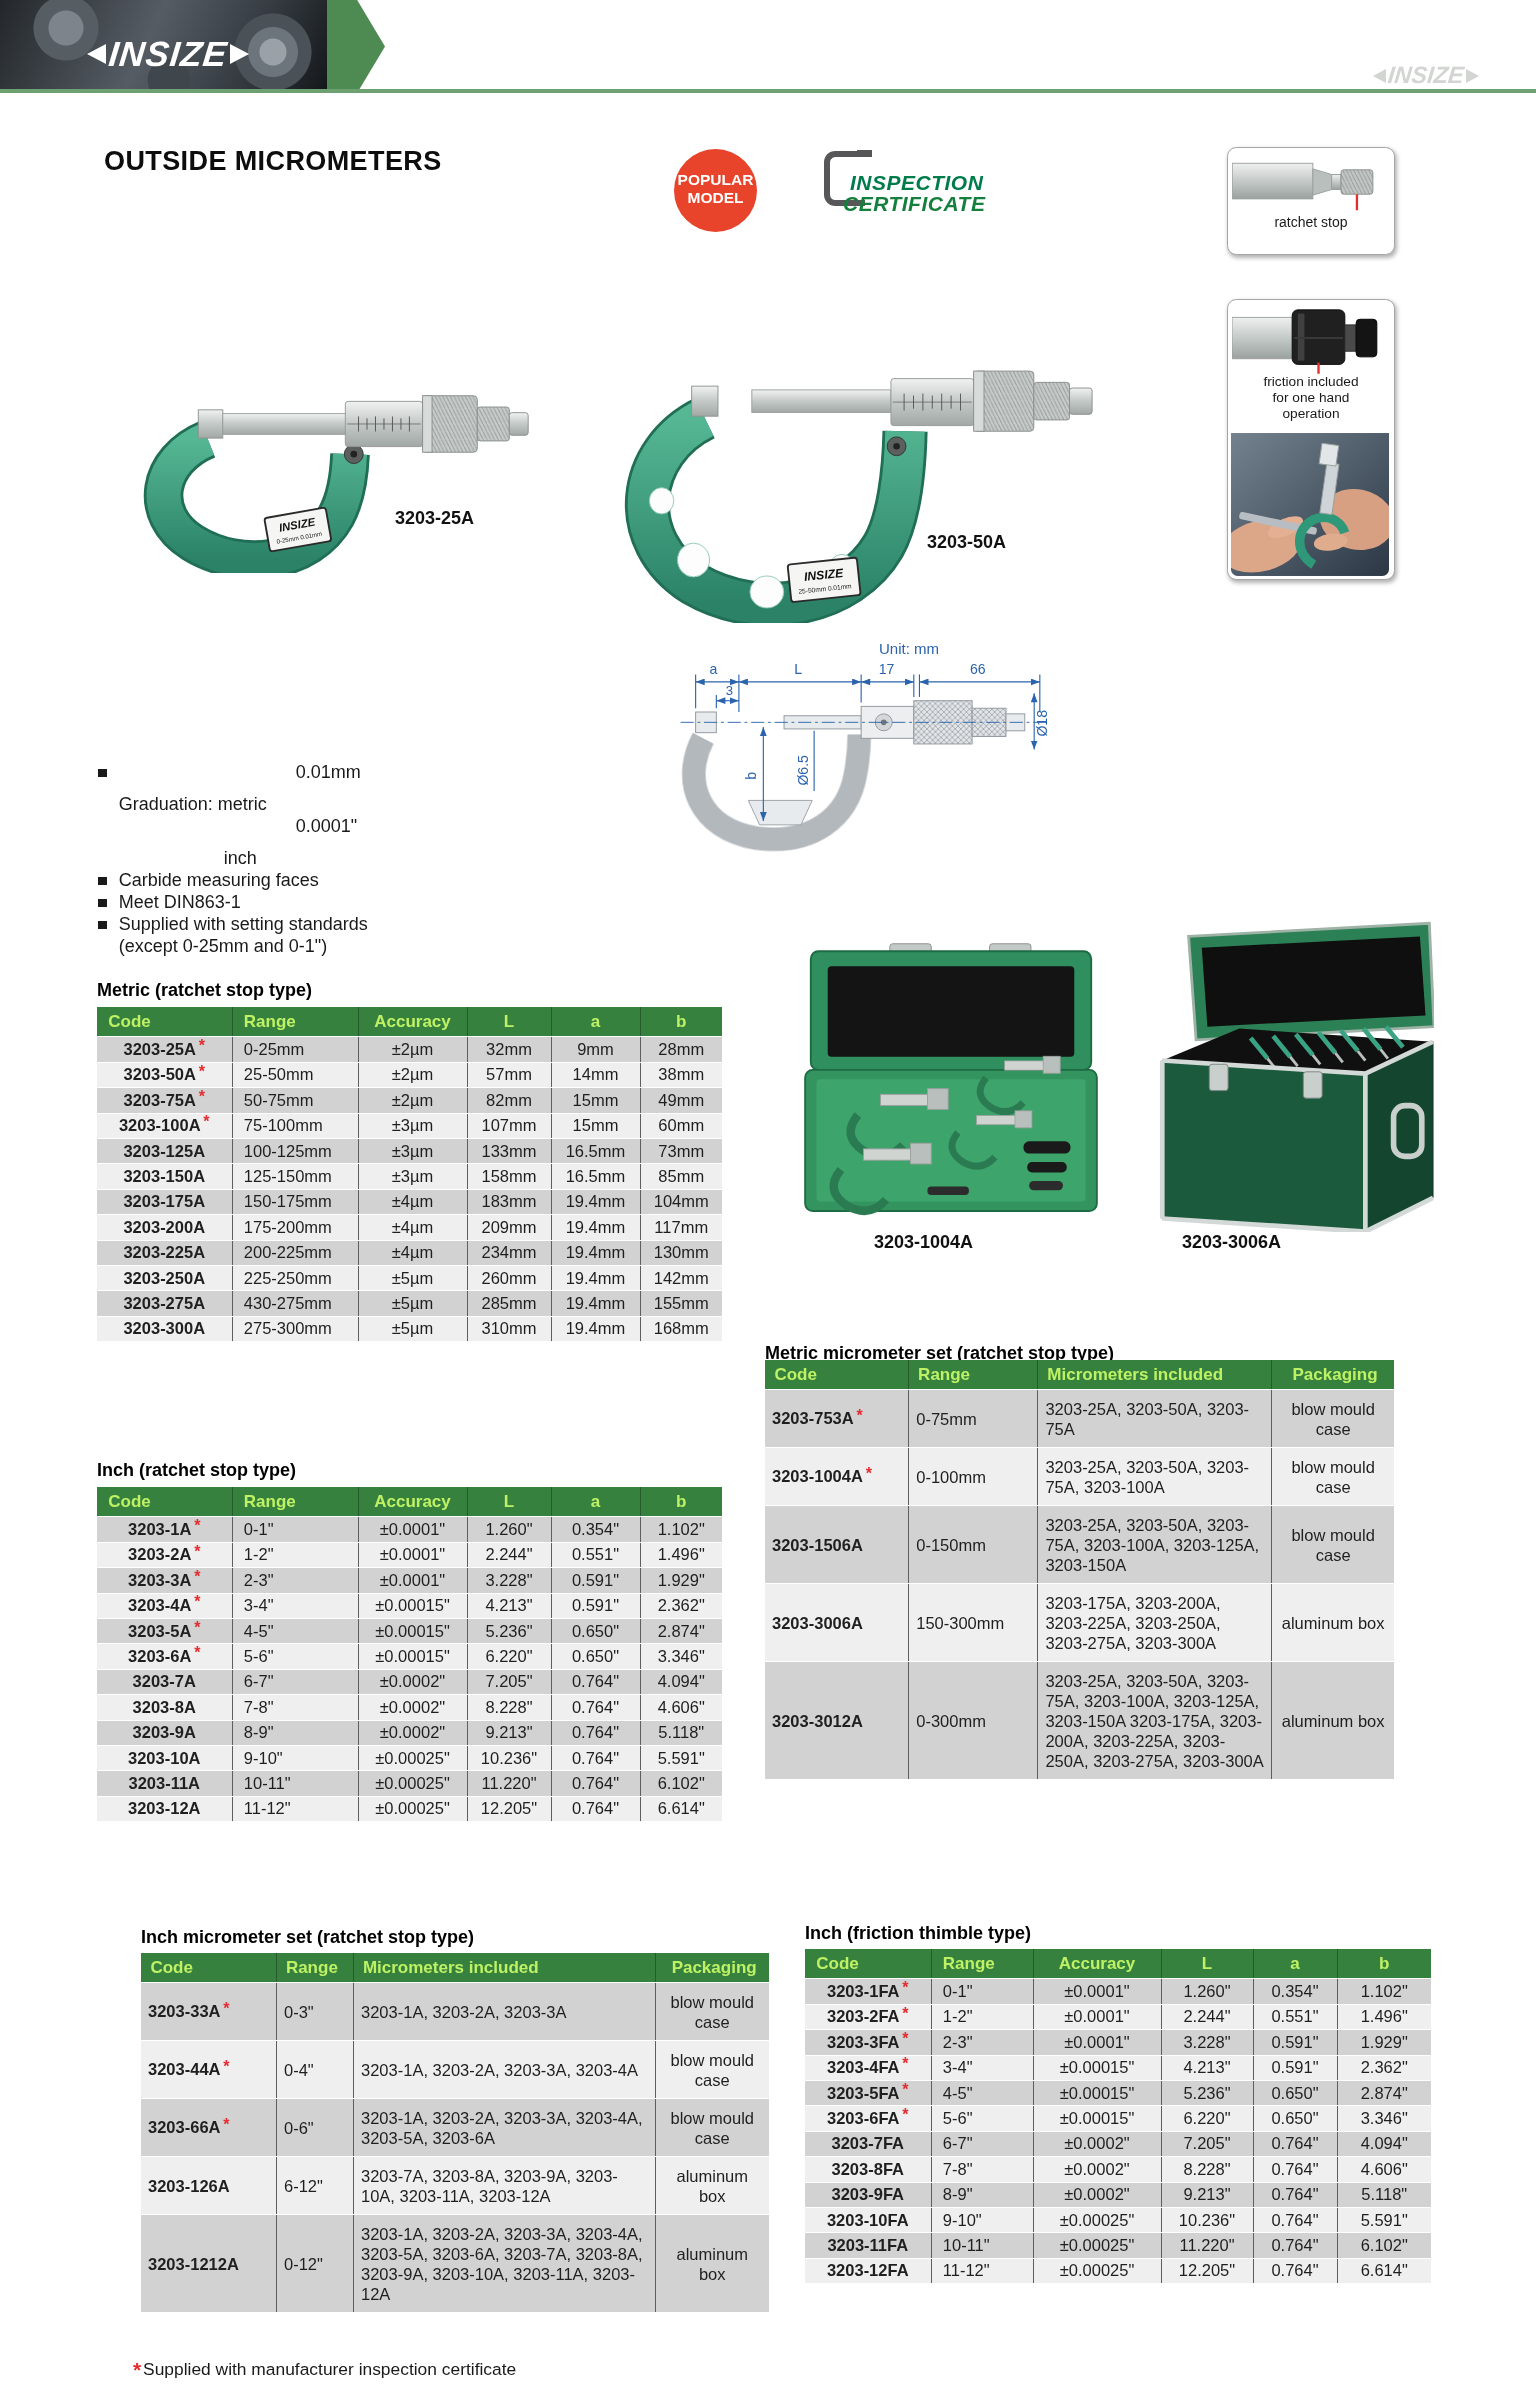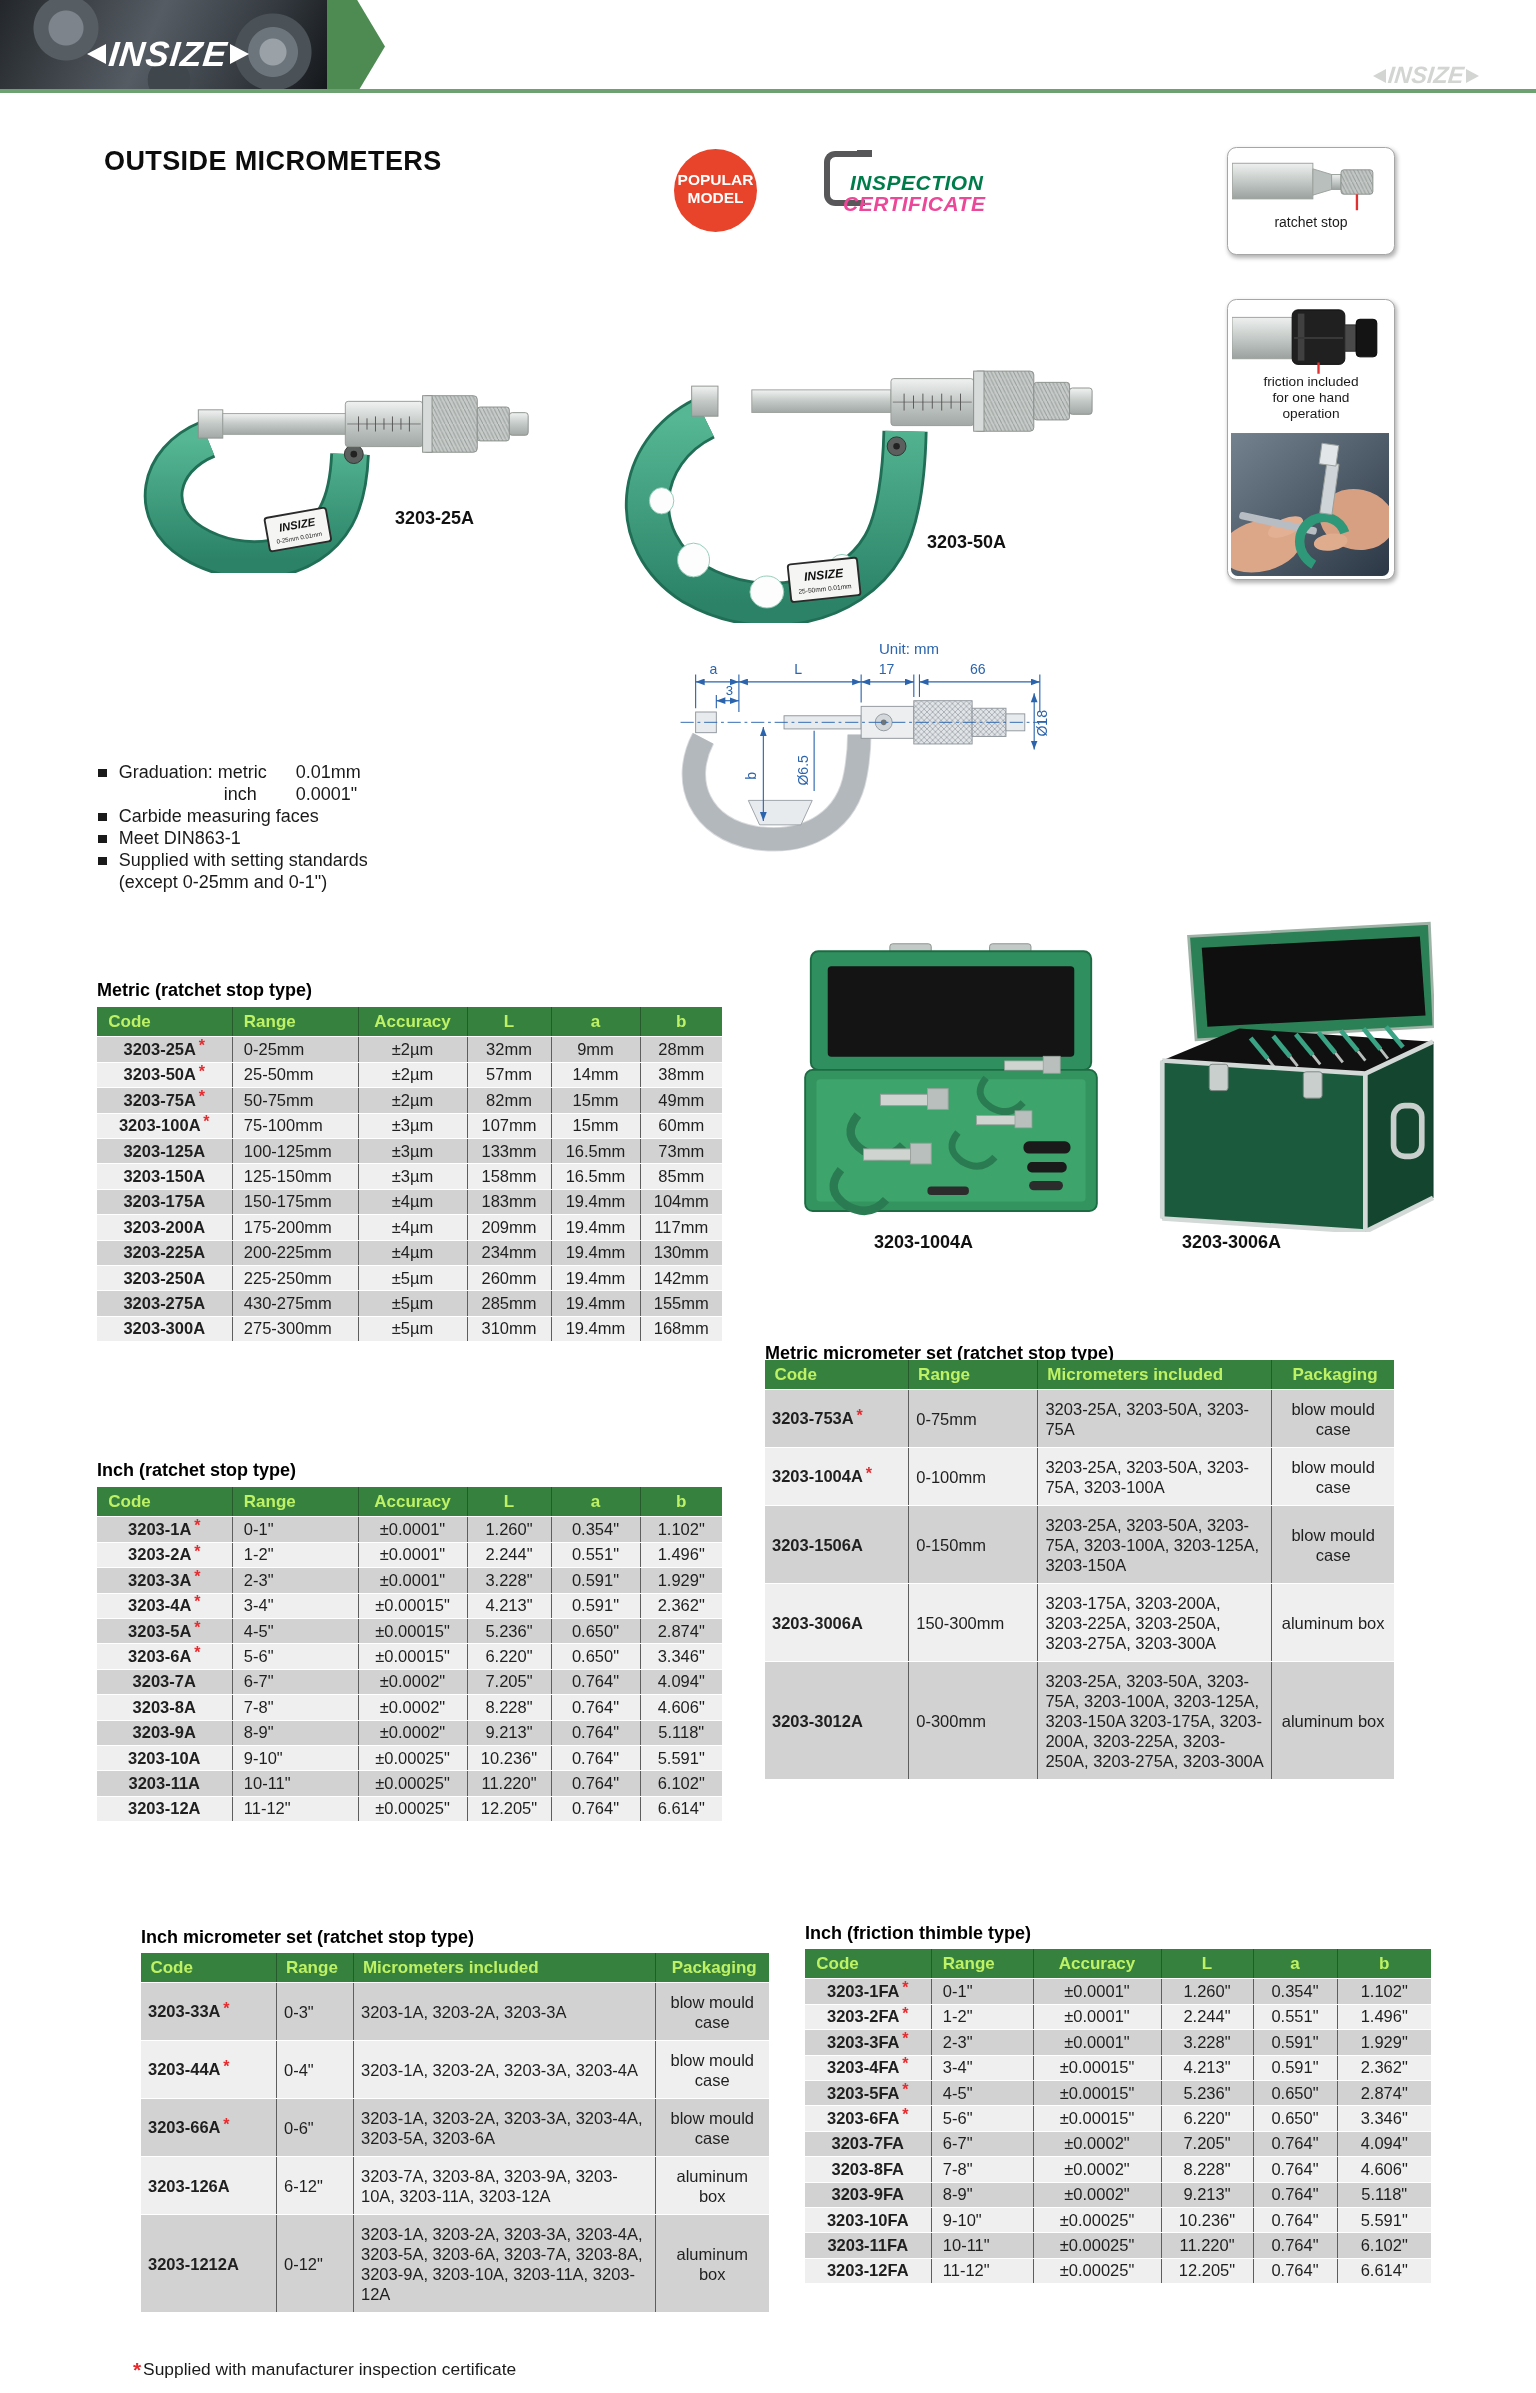--- a/index.html
+++ b/index.html
@@ -29,38 +29,38 @@
   
   .page-title { position:absolute; left:104px; top:146px; font-size:27px; font-weight:bold; color:#0d0d0d; letter-spacing:0.4px; }
   .badge { position:absolute; left:674px; top:149px; width:83px; height:83px; border-radius:50%;
     background:#e8432b; color:#fff; text-align:center; font-weight:bold; padding-top:21.7px; }
   .badge div { font-size:15.5px; line-height:18px; }
   .cert { position:absolute; left:824px; top:151px; width:217px; height:66px; }
   .cert-bracket { position:absolute; left:0; top:0; width:41px; height:55px;
     border:6.6px solid #57575a; border-right:none; border-radius:11.3px 0 0 11.3px; }
   .cert-bracket:after { content:""; position:absolute; right:-6.6px; top:-6.6px; width:15px; height:6.6px; background:#57575a; }
   .cert-l1 { position:absolute; left:26px; top:20px; color:#007c4b; font-size:21px; font-weight:bold; font-style:italic; letter-spacing:0.5px; }
-  .cert-l2 { position:absolute; left:19px; top:41px; color:#ec4899; font-size:21px; font-weight:bold; font-style:italic; letter-spacing:0.5px; }
+  .cert-l2 { position:absolute; left:19px; top:41px; color:#15803d; font-size:21px; font-weight:bold; font-style:italic; letter-spacing:0.5px; }
 
   
   .callout { position:absolute; background:#fff; border:1.9px solid #a6a6a6; border-radius:9.4px;
     box-shadow:1.9px 2.8px 4.7px rgba(0,0,0,.3); overflow:hidden; }
   .box-ratchet { left:1227px; top:147px; width:168px; height:108px; }
   .box-friction { left:1227px; top:299px; width:168px; height:281px; }
   .callout .lbl { text-align:center; font-size:13.7px; color:#1a1a1a; line-height:16px; }
   .friction-photo { position:absolute; left:2.8px; bottom:2.8px; width:158px; height:143px; border-radius:0 0 6.6px 6.6px; overflow:hidden; }
 
   
   .prod-label { position:absolute; font-size:18px; font-weight:bold; color:#111; }
   
   .features { position:absolute; left:98px; top:761px; font-size:18px; color:#1a1a1a; }
   .feat-row { display:flex; line-height:22px; }
   .bullet { width:8.5px; height:8.5px; background:#1a1a1a; margin:7.5px 12.2px 0 0; flex-shrink:0; }
   .bullet.none { background:transparent; }
-  .feat-label { display:inline-block; width:177px; }
+  .feat-label { display:inline-block; width:177px;margin-top:32px; }
   .feat-label.ind { padding-left:105px; }
 
   
   .sec-title { position:absolute; font-size:18px; font-weight:bold; color:#000; }
   table.tbl { position:absolute; border-collapse:collapse; table-layout:fixed; }
   .tbl th { background:#37813f; color:#bef264; font-size:17px; font-weight:bold; padding:4.7px 5.6px; border-bottom:1.9px solid #fff; text-align:center; }
   .tbl th + th { border-left:0.9px solid #265a2d; }
   .tbl td { font-size:16.5px; color:#1f1f1f; text-align:center; padding:1.9px 4.7px; border-bottom:1.9px solid #fff; background:#efefef; }
   .tbl td + td { border-left:0.9px solid #5e5e5e; }
   .tbl tbody tr:nth-child(odd) td { background:#d2d2d2; }

